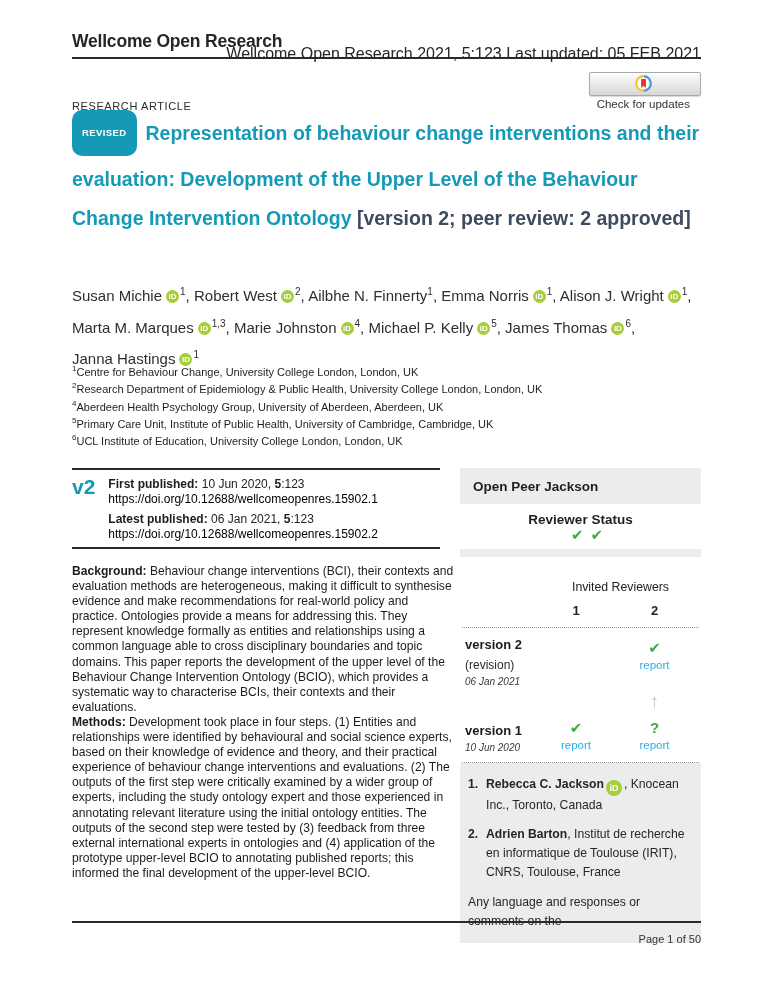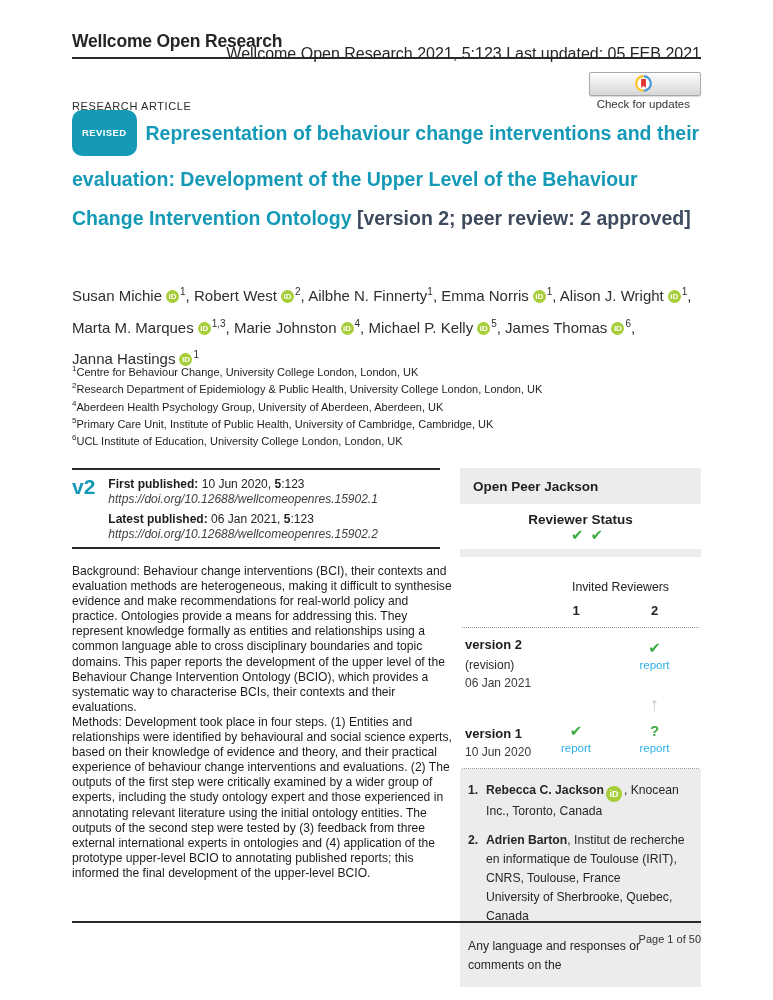--- a/index.html
+++ b/index.html
@@ -43,44 +43,44 @@
   .affiliations { position:absolute; left:72px; top:362px; width:640px; font-size:11px; line-height:14.6px; color:#1f1f1f; }
   .affil sup { font-size:8px; }
   
   .left-col { position:absolute; left:72px; top:468px; width:380px; }
   .right-col { position:absolute; left:460px; top:468px; width:241px; font-size:12px; }
   
   .version-box { border-top:2px solid #2a2a2a; border-bottom:2px solid #2a2a2a; padding:7px 0 0; display:flex; gap:13px; width:368px; }
   .v2-label { font-size:21px; font-weight:bold; color:#1499b7; line-height:20px; }
   .pub-entry { margin-bottom:6px; font-size:12px; line-height:14.5px; }
   .pub-entry .lbl { font-weight:bold; color:#1c1c1c; }
-  .doi-link { color:#404040; text-decoration:none; cursor:pointer; display:inline-block;font-style:italic; }
+  .doi-link { color:#000000; text-decoration:none; cursor:pointer; display:inline-block; }
   
   .abstract { margin-top:15px; width:382px; }
   .abstract-heading { color:#1499b7; font-weight:bold; font-size:13px; margin-bottom:5px; }
   .abs-para { font-size:12.1px; line-height:15.1px; color:#1c1c1c; }
-  .abs-para .lbl { font-weight:normal; }
+  .abs-para .lbl { font-weight:bold; }
   
   .pr-header { background:#ececec; font-size:13.5px; font-weight:bold; color:#1f1f1f; padding:11px 13px 10px; }
   .pr-status { background:#fff; padding:8px 13px 7px; display:flex; align-items:center;flex-direction:column; }
   .pr-status .lbl { font-weight:bold; font-size:13.5px; color:#1f1f1f; }
   .pr-status .checks { margin-left:13px; display:flex; gap:7px; }
   .check-icon { color:#3dab44; font-size:15px; font-weight:bold; line-height:1; }
   .question-icon { color:#3dab44; font-size:15px; font-weight:bold; line-height:1; }
   .pr-spacer { height:8px; background:#ececec; }
   .pr-table { background:#fff; padding:20px 2px 0 2px; }
   .pr-grid { display:grid; grid-template-columns:80px 68px 1fr; }
   .span23 { grid-column:2/4; text-align:center; font-size:12.3px; padding:3px 0 9px; color:#222; }
   .colnum { text-align:center; font-weight:bold; font-size:13px; padding-bottom:9px; }
   .c2 { grid-column:2; } .c3 { grid-column:3; }
   .dotted { grid-column:1/4; border-top:1px dotted #969696; height:0; }
   .vcell { padding:9px 0 4px 3px; }
   .v-label { font-weight:bold; font-size:13px; color:#1c1c1c; }
   .v-sub { font-size:12px; margin-top:6px; color:#2c2c2c; }
-  .v-date { font-size:12px; margin-top:4px; color:#3a3a3a; }
+  .v-date { font-size:10px; margin-top:4px; color:#3a3a3a;font-style:italic; }
   .statcell { text-align:center; padding-top:12px; }
   .report-link { display:block; font-size:11.5px; color:#2caee5; text-decoration:none; margin-top:3px; cursor:pointer; }
   .arrow-cell { text-align:center; color:#c9c9c9; font-size:19px; font-weight:bold; line-height:20px; padding:1px 0 2px; }
   .v1pad { padding-bottom:9px; }
   .pr-reviewers { background:#ececec; padding:12px 10px 12px 8px; font-size:12.2px; line-height:19px; color:#262626; }
   .reviewer { display:flex; margin-bottom:10px; }
   .r-num { width:18px; flex:none; font-weight:bold; }
   .r-name { font-weight:bold; }
   .orcid-lg { width:16px; height:16px; line-height:16px; font-size:9px; vertical-align:-3px; margin:0 2px; }
   .pr-note { margin-top:11px; }
@@ -202,21 +202,21 @@
     </div>
 
     <div class="pr-reviewers">
       <div>
           <div class="reviewer">
             <div class="r-num">1.</div>
             <div class="r-body"><span class="r-name">Rebecca C. Jackson</span><span class="orcid orcid-lg">iD</span><span>, Knocean Inc., Toronto, Canada</span></div>
           </div>
           <div class="reviewer">
             <div class="r-num">2.</div>
-            <div class="r-body"><span class="r-name">Adrien Barton</span><span>, Institut de recherche en informatique de Toulouse (IRIT), CNRS, Toulouse, France</span><div>University of Sherbrooke, Quebec, Canada</div></div>
+            <div class="r-body"><span class="r-name">Adrien Barton</span><span>, Institut de recherche en informatique de Toulouse (IRIT), CNRS, Toulouse, France</span></div>
           </div>
         </div>
       <div class="pr-note">Any language and responses or comments on the</div>
     </div>
   </div>
 
   <div class="footer-rule"></div>
   <div class="footer-page">Page 1 of 50</div>
 
 </div>

